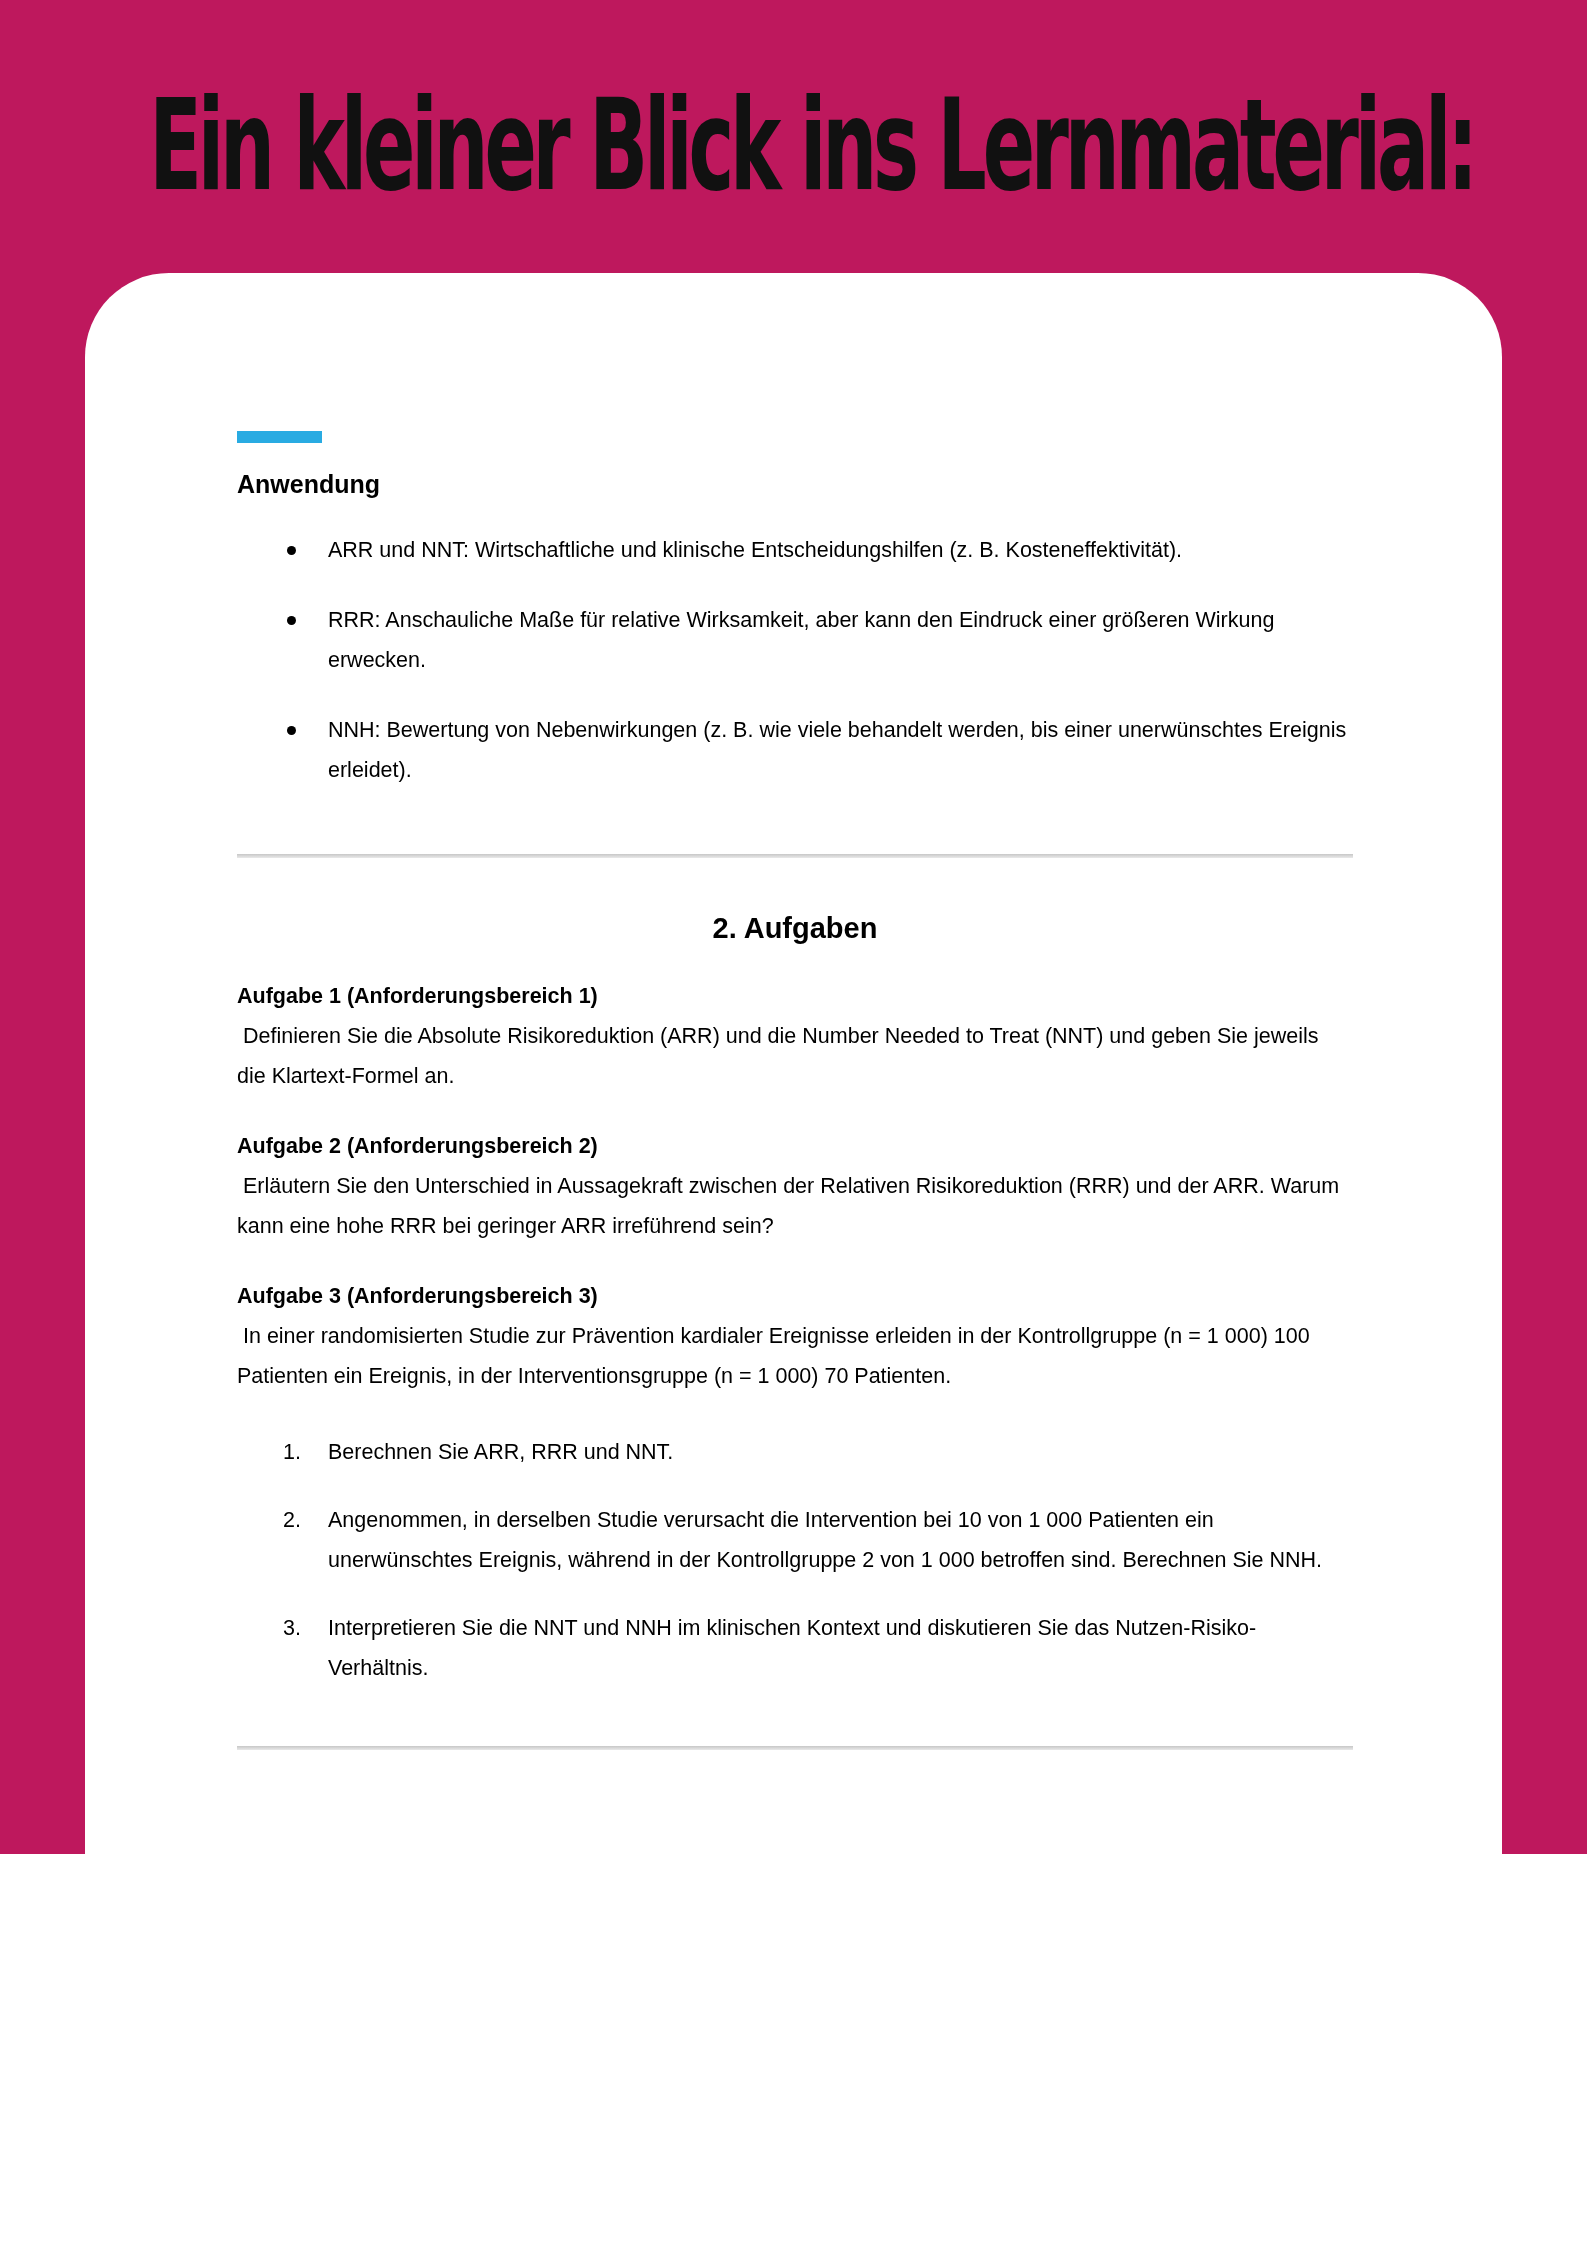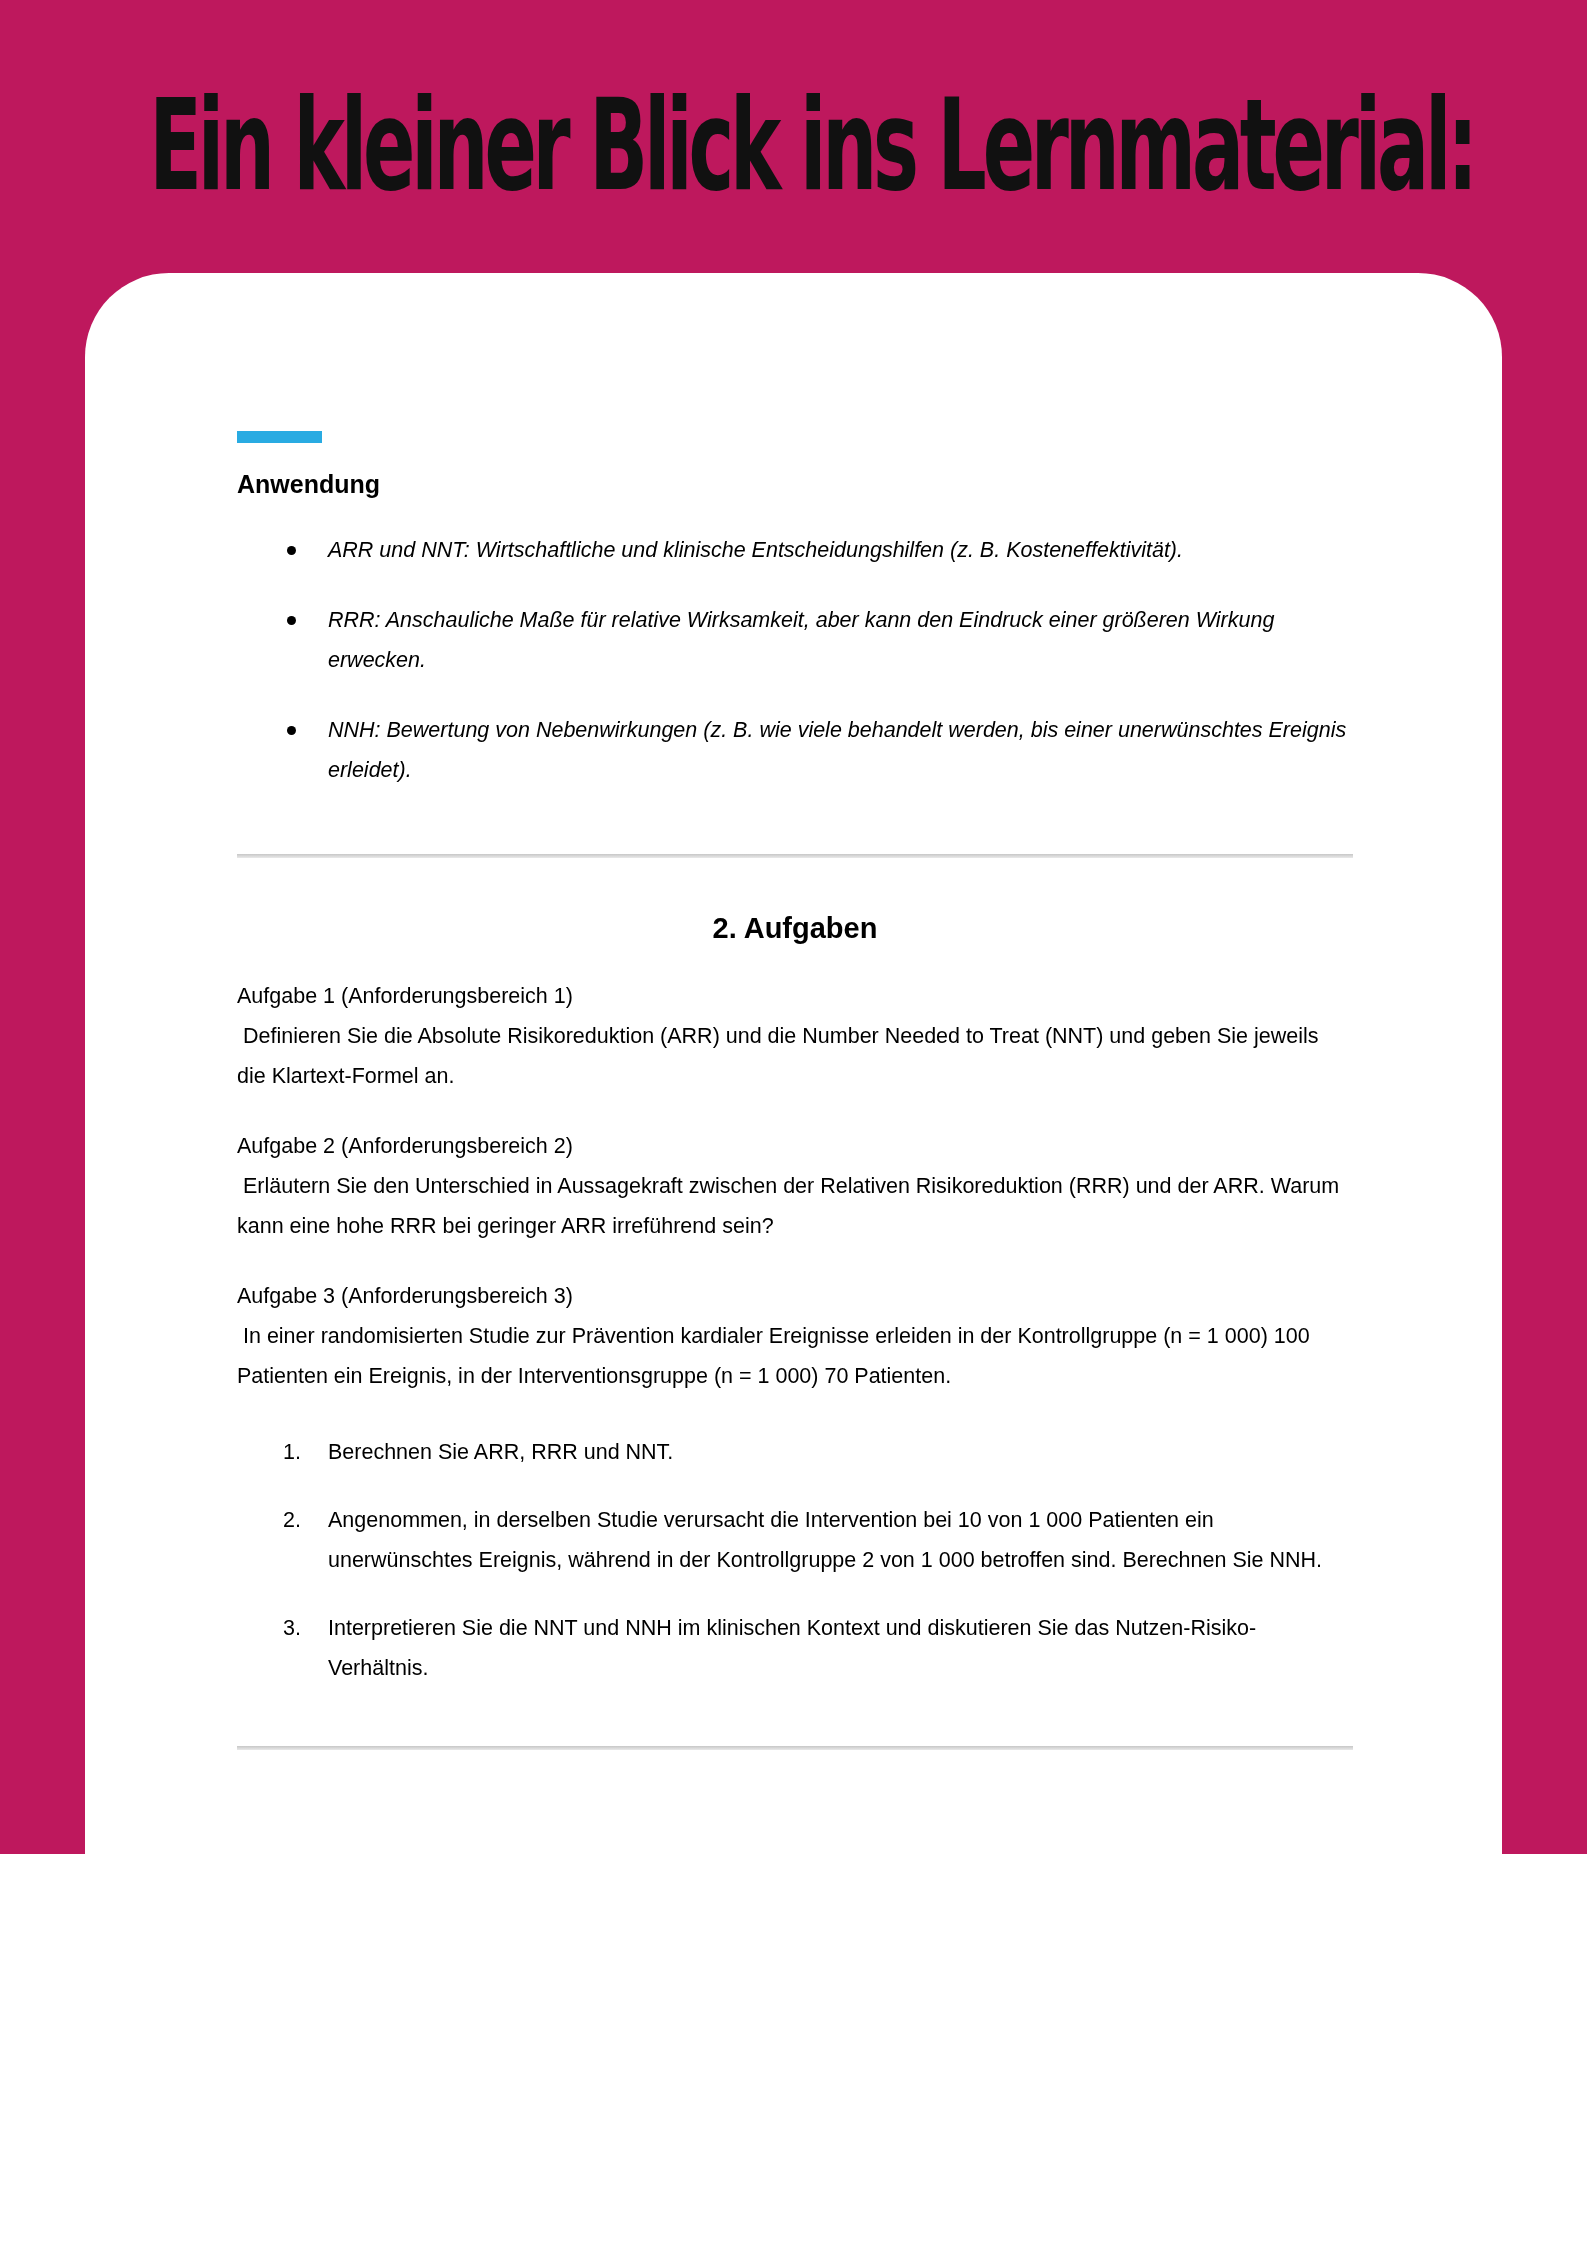--- a/index.html
+++ b/index.html
@@ -60,21 +60,21 @@
     background: #29ABE2;
   }
   .h-anwendung {
     margin: 26px 0 0 0;
     font-size: 25px;
     line-height: 31px;
     font-weight: bold;
   }
 
   
-  .blist { margin-top: 30px; font-style: italic; }
+  .blist { margin-top: 30px; }
   .b-item {
     position: relative;
     padding-left: 91px;
     font-size: 21.5px;
     line-height: 40px;
     margin-bottom: 30px;
   }
   .dot {
     position: absolute;
     left: 50px;
@@ -95,21 +95,21 @@
 
   .h-aufgaben {
     margin: 52px 0 0 0;
     font-size: 29px;
     line-height: 36px;
     font-weight: bold;
     text-align: center;
   }
 
   .task { margin-top: 30px; font-size: 21.5px; line-height: 40px; }
-  .task-title { font-weight: normal; margin-top: 15px; }
+  .task-title { font-weight: bold; margin-top: 15px; }
   .task-text { white-space: pre-wrap; }
 
   .nlist { margin-top: 36px; }
   .n-item {
     position: relative;
     padding-left: 91px;
     font-size: 21.5px;
     line-height: 40px;
     margin-bottom: 28px;
   }

